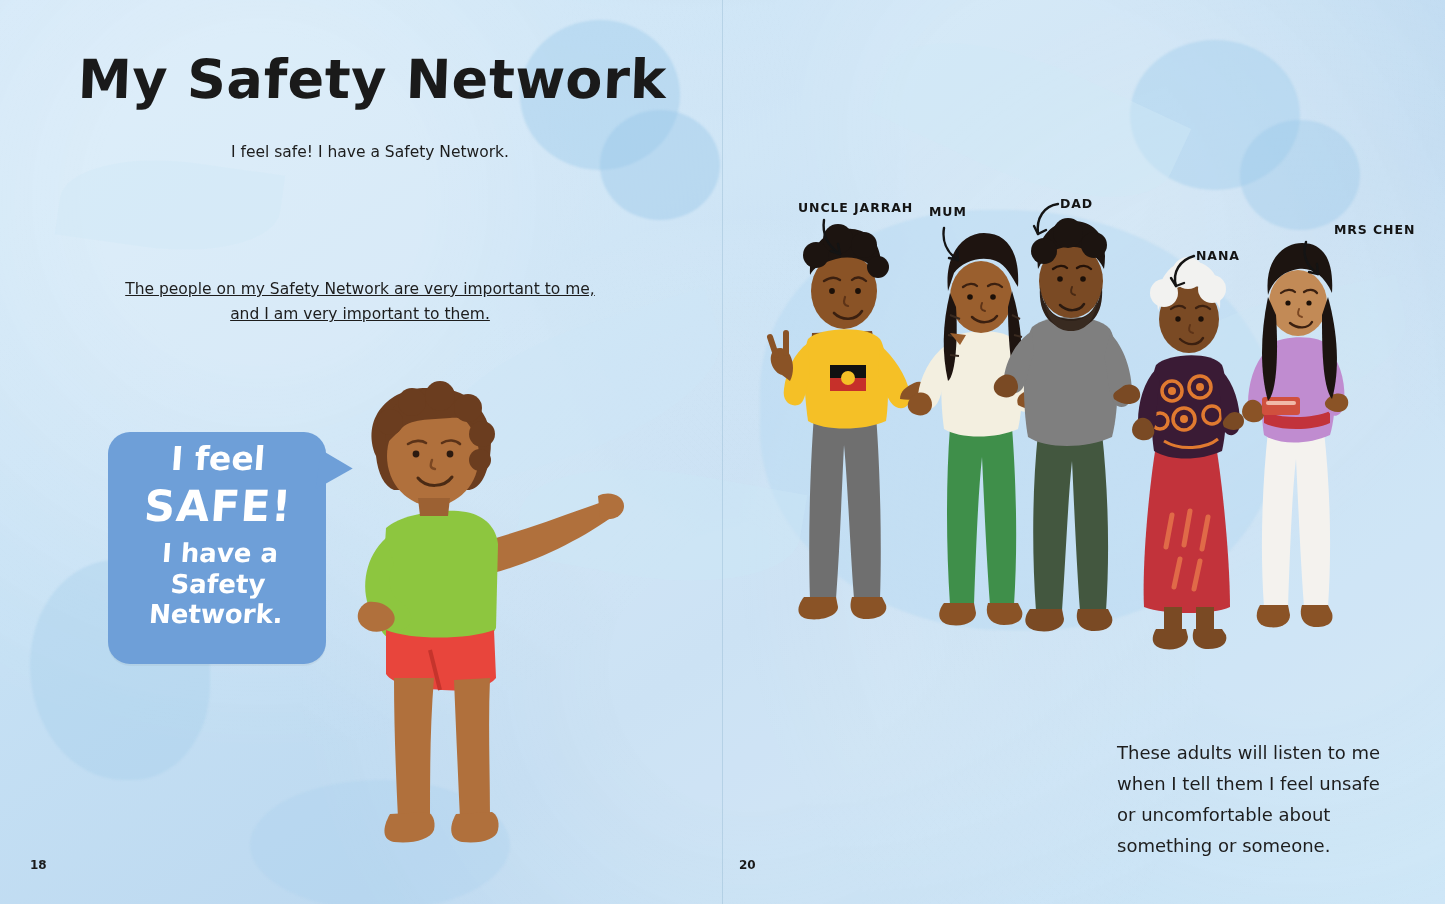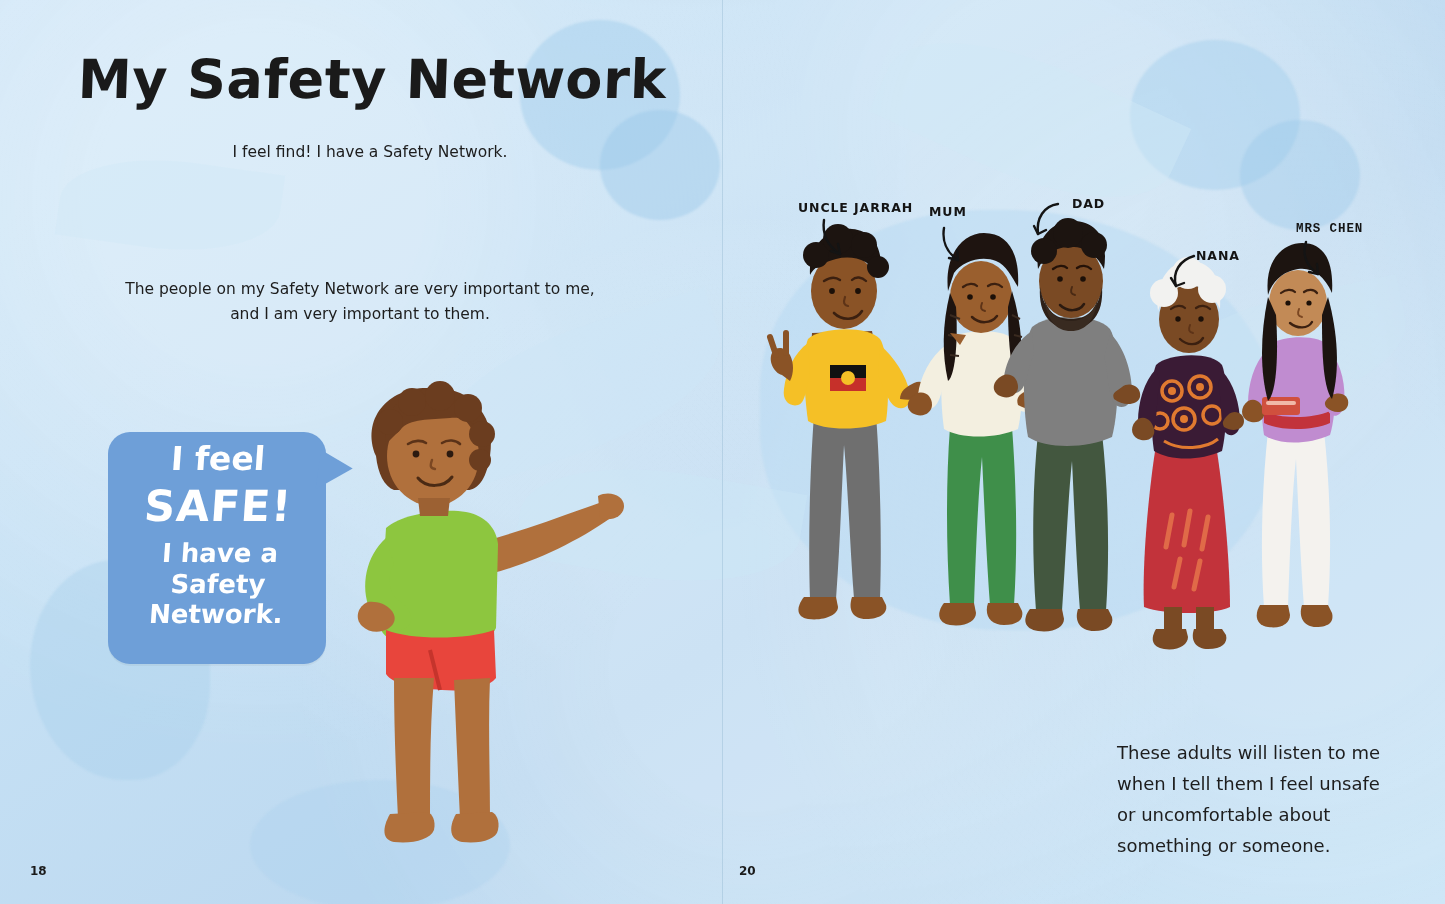--- a/index.html
+++ b/index.html
@@ -55,36 +55,36 @@
   .body-text {
     position: absolute;
     color: #1d1d1d;
     font-family: "DejaVu Sans", sans-serif;
     font-size: 15.5px;
     line-height: 1.62;
     text-align: center;
   }
   #intro-line { left: 120px; top: 140px; width: 500px; }
   #para-1     { left: 100px; top: 172px; width: 520px; }
-  #para-2     { left: 110px; top: 277px; width: 500px; }
+  #para-2     { left: 110px; top: 277px; width: 500px; text-decoration: underline; }
 
   .closing-text {
     position: absolute;
     right: 58px;
     top: 738px;
     width: 270px;
     color: #1d1d1d;
     font-size: 18px;
     line-height: 1.72;
     text-align: left;
   }
 
   .folio {
     position: absolute;
-    bottom: 26px;
+    bottom: 32px;
     font-size: 12px;
     font-weight: 700;
     color: #1a1a1a;
   }
   .folio.left  { left: 30px; }
   .folio.right { left: 739px; }
 
   .gutter {
     position: absolute;
     left: 722px;
@@ -163,21 +163,21 @@
   <div class="leaf" style="left:430px;top:330px;width:300px;height:120px;background:rgba(205,230,246,0.55);transform:rotate(-18deg);"></div>
   <div class="leaf" style="left:520px;top:470px;width:280px;height:110px;background:rgba(205,230,246,0.45);transform:rotate(10deg);"></div>
   <div class="leaf" style="left:880px;top:60px;width:300px;height:120px;background:rgba(208,232,247,0.45);transform:rotate(25deg);"></div>
   <div class="leaf" style="left:1150px;top:300px;width:260px;height:110px;background:rgba(205,230,246,0.40);transform:rotate(-12deg);"></div>
   <div class="leaf" style="left:60px;top:160px;width:220px;height:90px;background:rgba(207,231,247,0.35);transform:rotate(8deg);"></div>
 
   <div class="gutter"></div>
 
   <div class="title">My Safety Network</div>
 
-  <div class="body-text" id="intro-line">I feel find! I have a Safety Network.</div>
+  <div class="body-text" id="intro-line">I feel safe! I have a Safety Network.</div>
   <div class="body-text" id="para-2">The people on my Safety Network are very important to me, and I am very important to them.</div>
 
   <div class="bubble"></div>
   <div class="bubble-tail"></div>
   <div class="bubble-text">
     <div class="bt-1">I feel</div>
     <div class="bt-2">SAFE!</div>
     <div class="bt-3">I have a Safety Network.</div>
   </div>
 
@@ -400,33 +400,33 @@
     <path d="M6 4 C4 18 10 30 22 38" stroke="#141414" stroke-width="2.4" fill="none" stroke-linecap="round"></path>
     <path d="M22 38 L13 35 M22 38 L20 28" stroke="#141414" stroke-width="2.4" fill="none" stroke-linecap="round"></path>
   </svg>
 
   <div class="figure-label" style="left:929px;top:204px;text-align:center;">MUM</div>
   <svg class="arrow-svg" style="left:940px;top:224px;" width="46" height="46" viewBox="0 0 46 46">
     <path d="M4 4 C2 16 6 28 18 36" stroke="#141414" stroke-width="2.4" fill="none" stroke-linecap="round"></path>
     <path d="M18 36 L9 34 M18 36 L17 26" stroke="#141414" stroke-width="2.4" fill="none" stroke-linecap="round"></path>
   </svg>
 
-  <div class="figure-label" style="left:1060px;top:196px;margin-left:12px;">DAD</div>
+  <div class="figure-label" style="left:1060px;top:196px;">DAD</div>
   <svg class="arrow-svg" style="left:1032px;top:200px;" width="46" height="46" viewBox="0 0 46 46">
     <path d="M26 4 C12 6 4 18 6 34" stroke="#141414" stroke-width="2.4" fill="none" stroke-linecap="round"></path>
     <path d="M6 34 L2 26 M6 34 L14 30" stroke="#141414" stroke-width="2.4" fill="none" stroke-linecap="round"></path>
   </svg>
 
   <div class="figure-label" style="left:1196px;top:248px;">NANA</div>
   <svg class="arrow-svg" style="left:1168px;top:252px;" width="46" height="46" viewBox="0 0 46 46">
     <path d="M26 4 C12 8 4 20 8 34" stroke="#141414" stroke-width="2.4" fill="none" stroke-linecap="round"></path>
     <path d="M8 34 L3 26 M8 34 L16 31" stroke="#141414" stroke-width="2.4" fill="none" stroke-linecap="round"></path>
   </svg>
 
-  <div class="figure-label" style="left:1296px;top:222px;font-family:Liberation Mono, monospace;">MRS CHEN</div>
+  <div class="figure-label" style="left:1334px;top:222px;">MRS CHEN</div>
   <svg class="arrow-svg" style="left:1300px;top:238px;" width="46" height="46" viewBox="0 0 46 46">
     <path d="M6 4 C2 16 6 28 18 36" stroke="#141414" stroke-width="2.4" fill="none" stroke-linecap="round"></path>
     <path d="M18 36 L9 34 M18 36 L17 26" stroke="#141414" stroke-width="2.4" fill="none" stroke-linecap="round"></path>
   </svg>
 
   <div class="closing-text">These adults will listen to me when I tell them I feel unsafe or uncomfortable about something or someone.</div>
 
   <div class="folio left">18</div>
   <div class="folio right">20</div>
 

